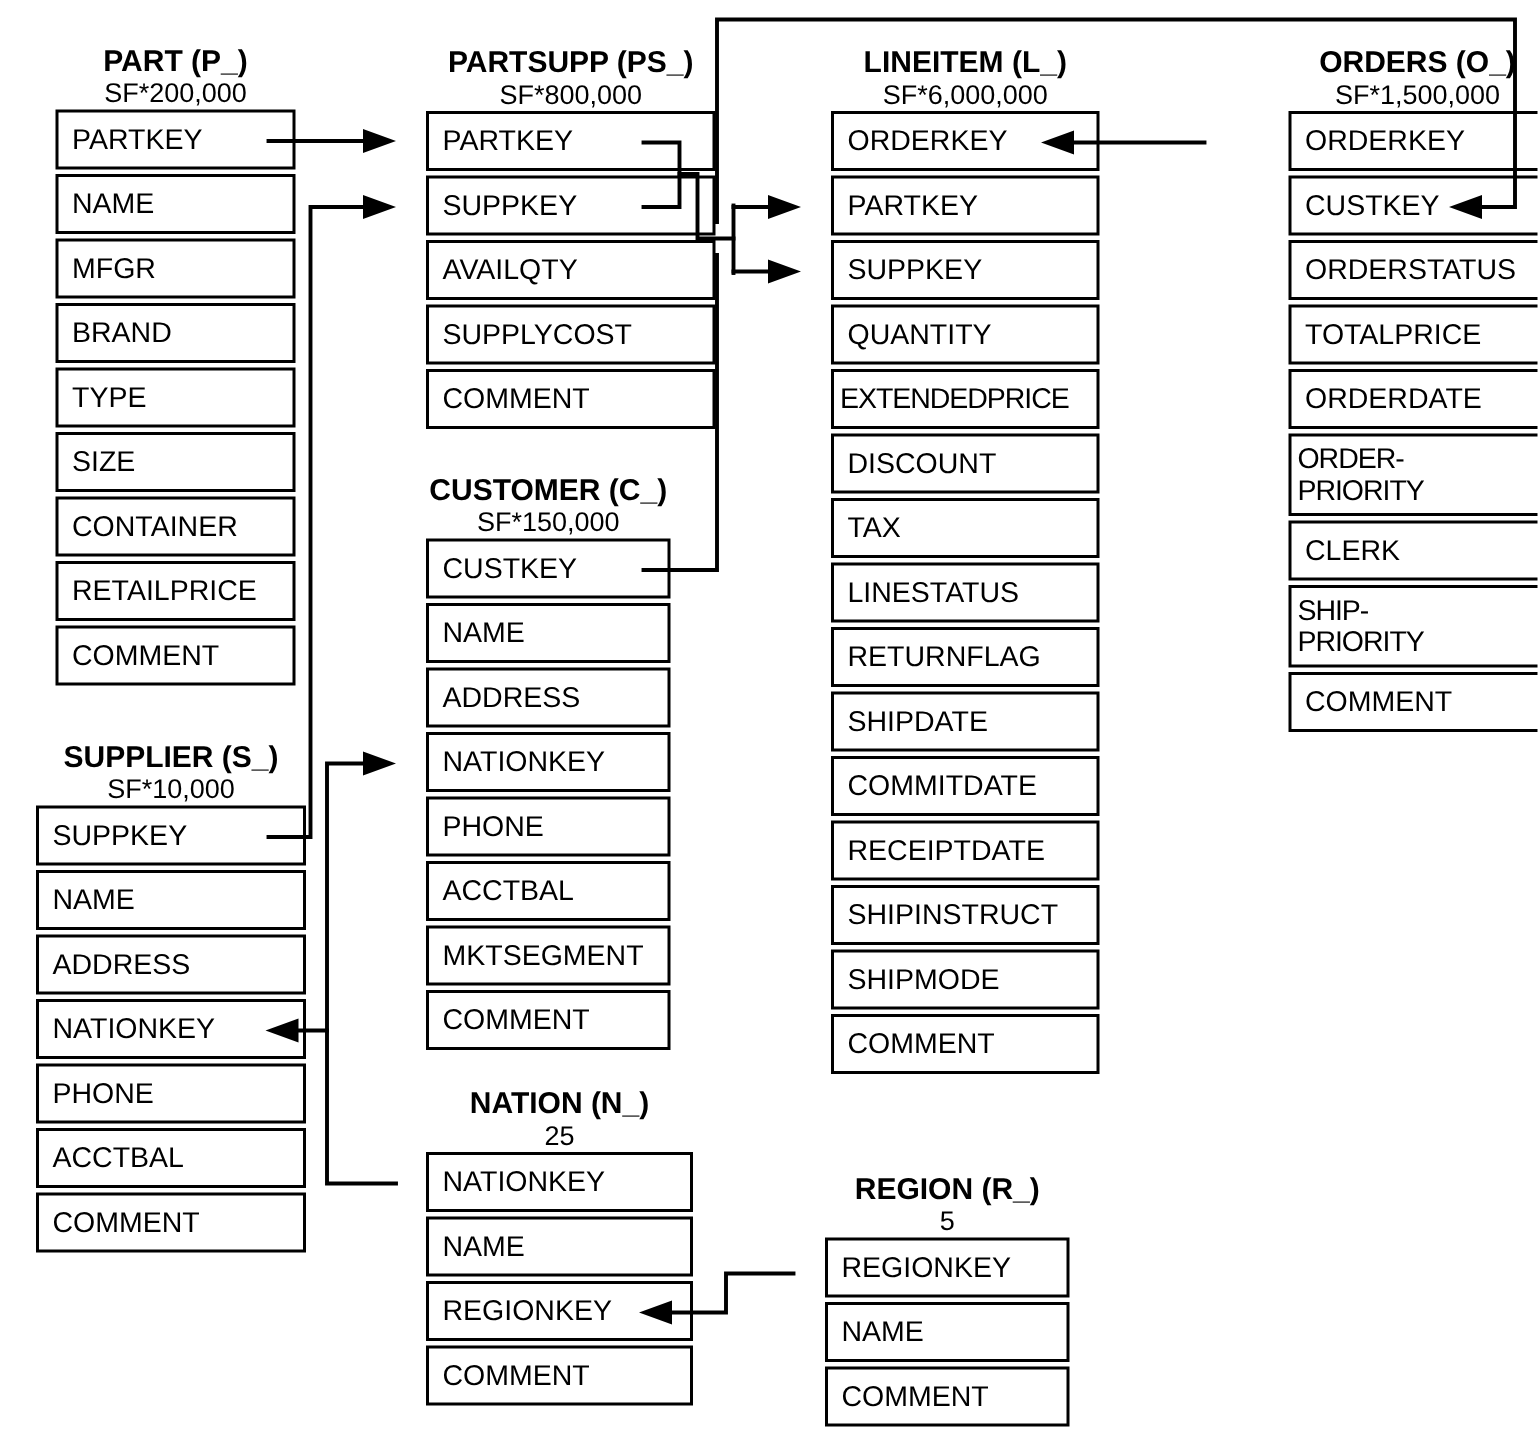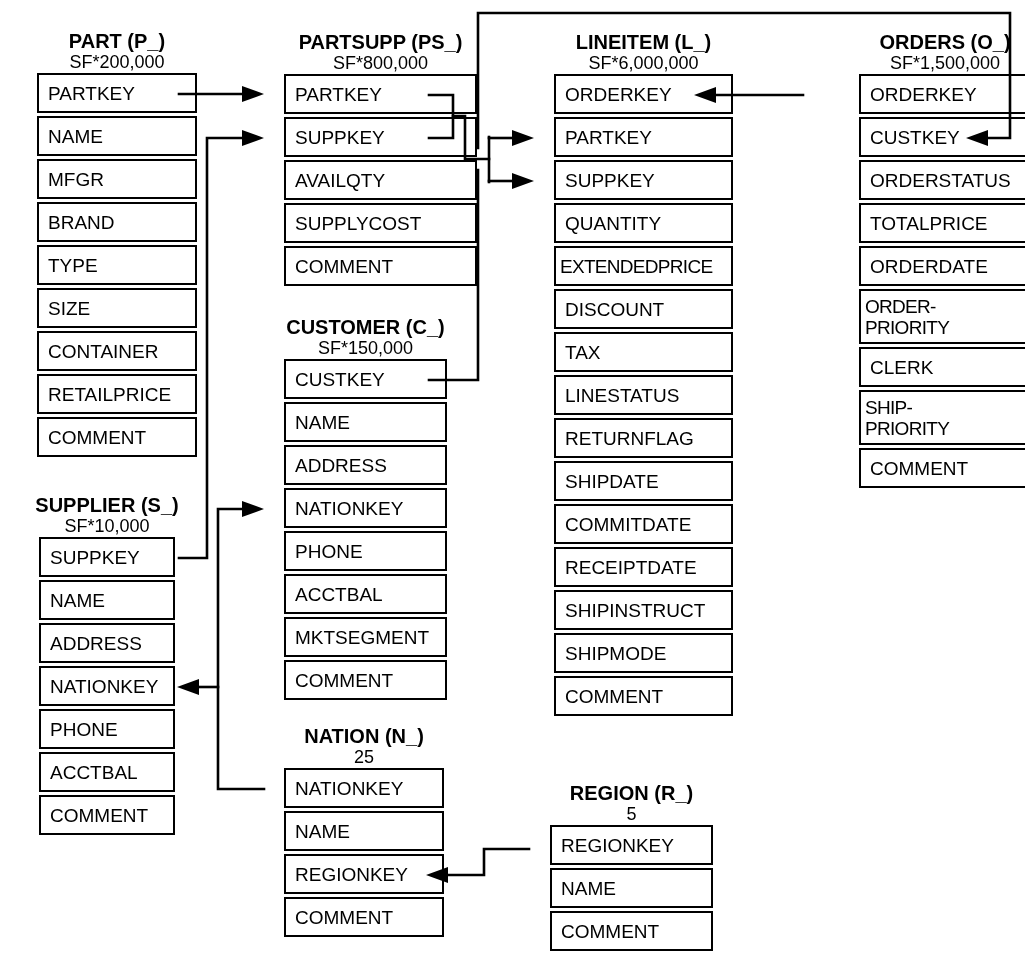--- a/index.html
+++ b/index.html
@@ -94,21 +94,21 @@
       <div class="row">ORDERDATE</div>
       <div class="row tall tight">ORDER-
 PRIORITY</div>
       <div class="row">CLERK</div>
       <div class="row tall tight">SHIP-
 PRIORITY</div>
       <div class="row">COMMENT</div>
     </div>
 </div>
 
-<div class="tbl" style="left:19px;top:495px;width:136px;height:346px;">
+<div class="tbl" style="left:4px;top:495px;width:180px;height:346px;">
   <div class="hdr">SUPPLIER (S_)</div>
   <div class="card">SF*10,000</div>
   <div class="box">
       <div class="row">SUPPKEY</div>
       <div class="row">NAME</div>
       <div class="row">ADDRESS</div>
       <div class="row">NATIONKEY</div>
       <div class="row">PHONE</div>
       <div class="row">ACCTBAL</div>
       <div class="row">COMMENT</div>
@@ -123,21 +123,21 @@
       <div class="row">NAME</div>
       <div class="row">ADDRESS</div>
       <div class="row">NATIONKEY</div>
       <div class="row">PHONE</div>
       <div class="row">ACCTBAL</div>
       <div class="row">MKTSEGMENT</div>
       <div class="row">COMMENT</div>
     </div>
 </div>
 
-<div class="tbl" style="left:264px;top:726px;width:160px;height:217px;">
+<div class="tbl" style="left:264px;top:726px;width:178px;height:217px;">
   <div class="hdr">NATION (N_)</div>
   <div class="card">25</div>
   <div class="box">
       <div class="row">NATIONKEY</div>
       <div class="row">NAME</div>
       <div class="row">REGIONKEY</div>
       <div class="row">COMMENT</div>
     </div>
 </div>
 

